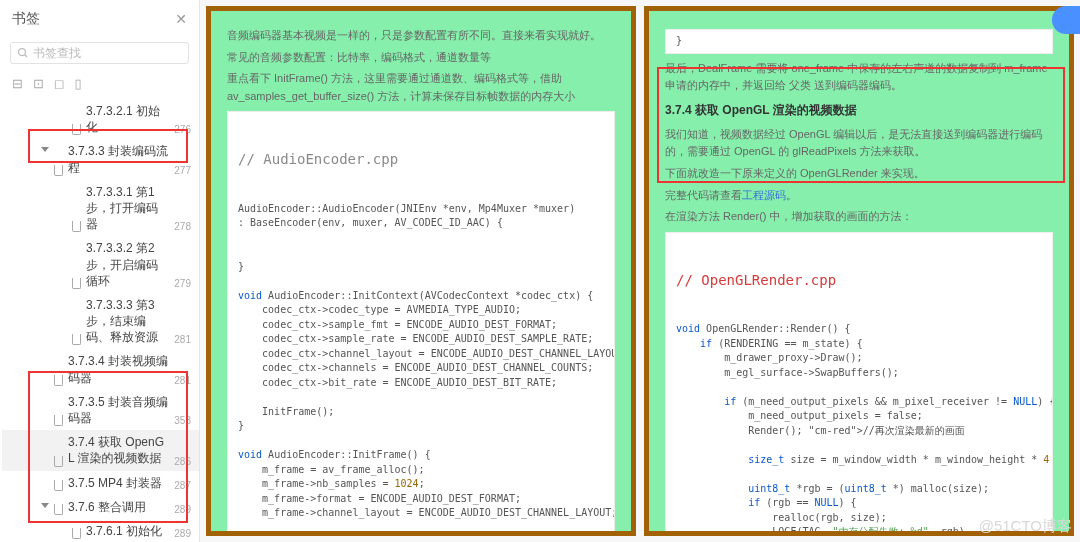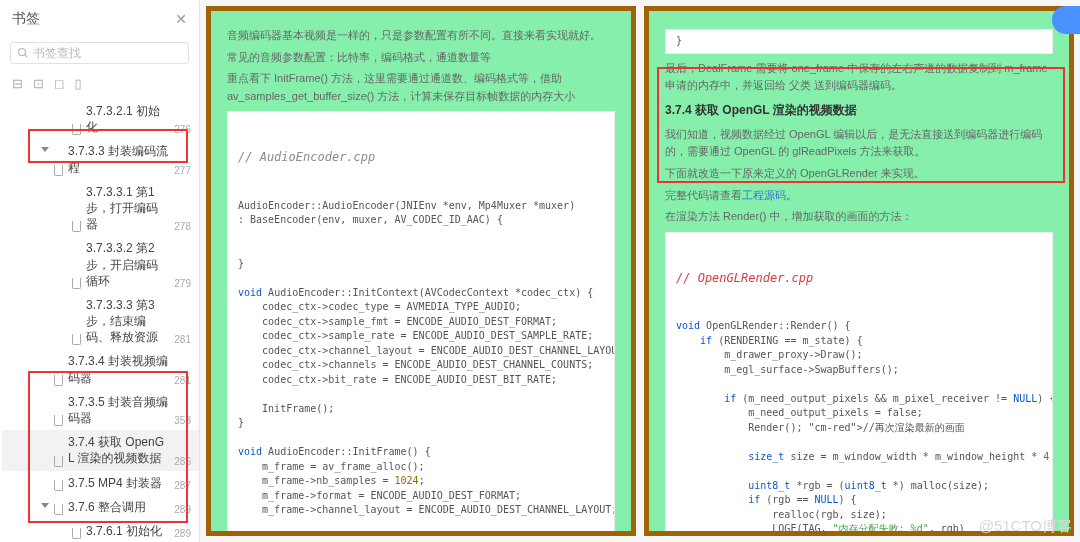--- a/index.html
+++ b/index.html
@@ -24,21 +24,21 @@
 .ind-1{padding-left:70px}
 .caret{position:absolute;left:40px;top:6px;width:0;height:0;border-top:4px solid transparent;border-bottom:4px solid transparent;border-left:5px solid #888}
 .caret.down{border-left:4px solid transparent;border-right:4px solid transparent;border-top:5px solid #888;border-bottom:none;left:39px;top:8px}
 .bkicon{display:inline-block;width:9px;height:11px;border:1px solid #aaa;border-top:none;border-radius:0 0 2px 2px;margin-right:5px;flex:none;margin-top:2px;position:relative}
 .redbox{position:absolute;border:2px solid #e33;pointer-events:none;z-index:5}
 .content{flex:1;display:flex;overflow:hidden;background:#f7f7f7;padding:6px;gap:8px}
 .page{flex:1;background:#86efac;border:5px solid #a16207;overflow:hidden;padding:12px 16px;font-size:11px;color:#555;line-height:1.6;position:relative}
 .page h4{font-size:12px;font-weight:bold;color:#333;margin:6px 0}
 .page p{margin:4px 0;color:#666;font-size:11px}
 .codeblock{background:#fff;border:1px solid #eee;margin:6px 0;padding:8px 10px;font-family:Consolas,Menlo,monospace;font-size:10px;line-height:1.45;color:#555;white-space:pre;overflow:hidden}
-.fname{color:#8a8a8a;font-style:italic;font-size:12px;margin-bottom:3px}
+.fname{color:#8a8a8a;font-size:14px;margin-bottom:3px}
 .kw{color:#0a58ca}
 .num{color:#986801}
 .str{color:#50a14f}
 .cm-red{color:#d73a3a}
 .lnk{color:#3a6fd7;}
 .watermark{position:absolute;right:8px;bottom:6px;color:#d8d8d8;font-size:15px;z-index:20}
 .bluetab{position:absolute;right:0;top:6px;width:28px;height:28px;background:#4a90ff;border-radius:50% 0 0 50%;z-index:30}
 </style>
 </head>
 <body>

